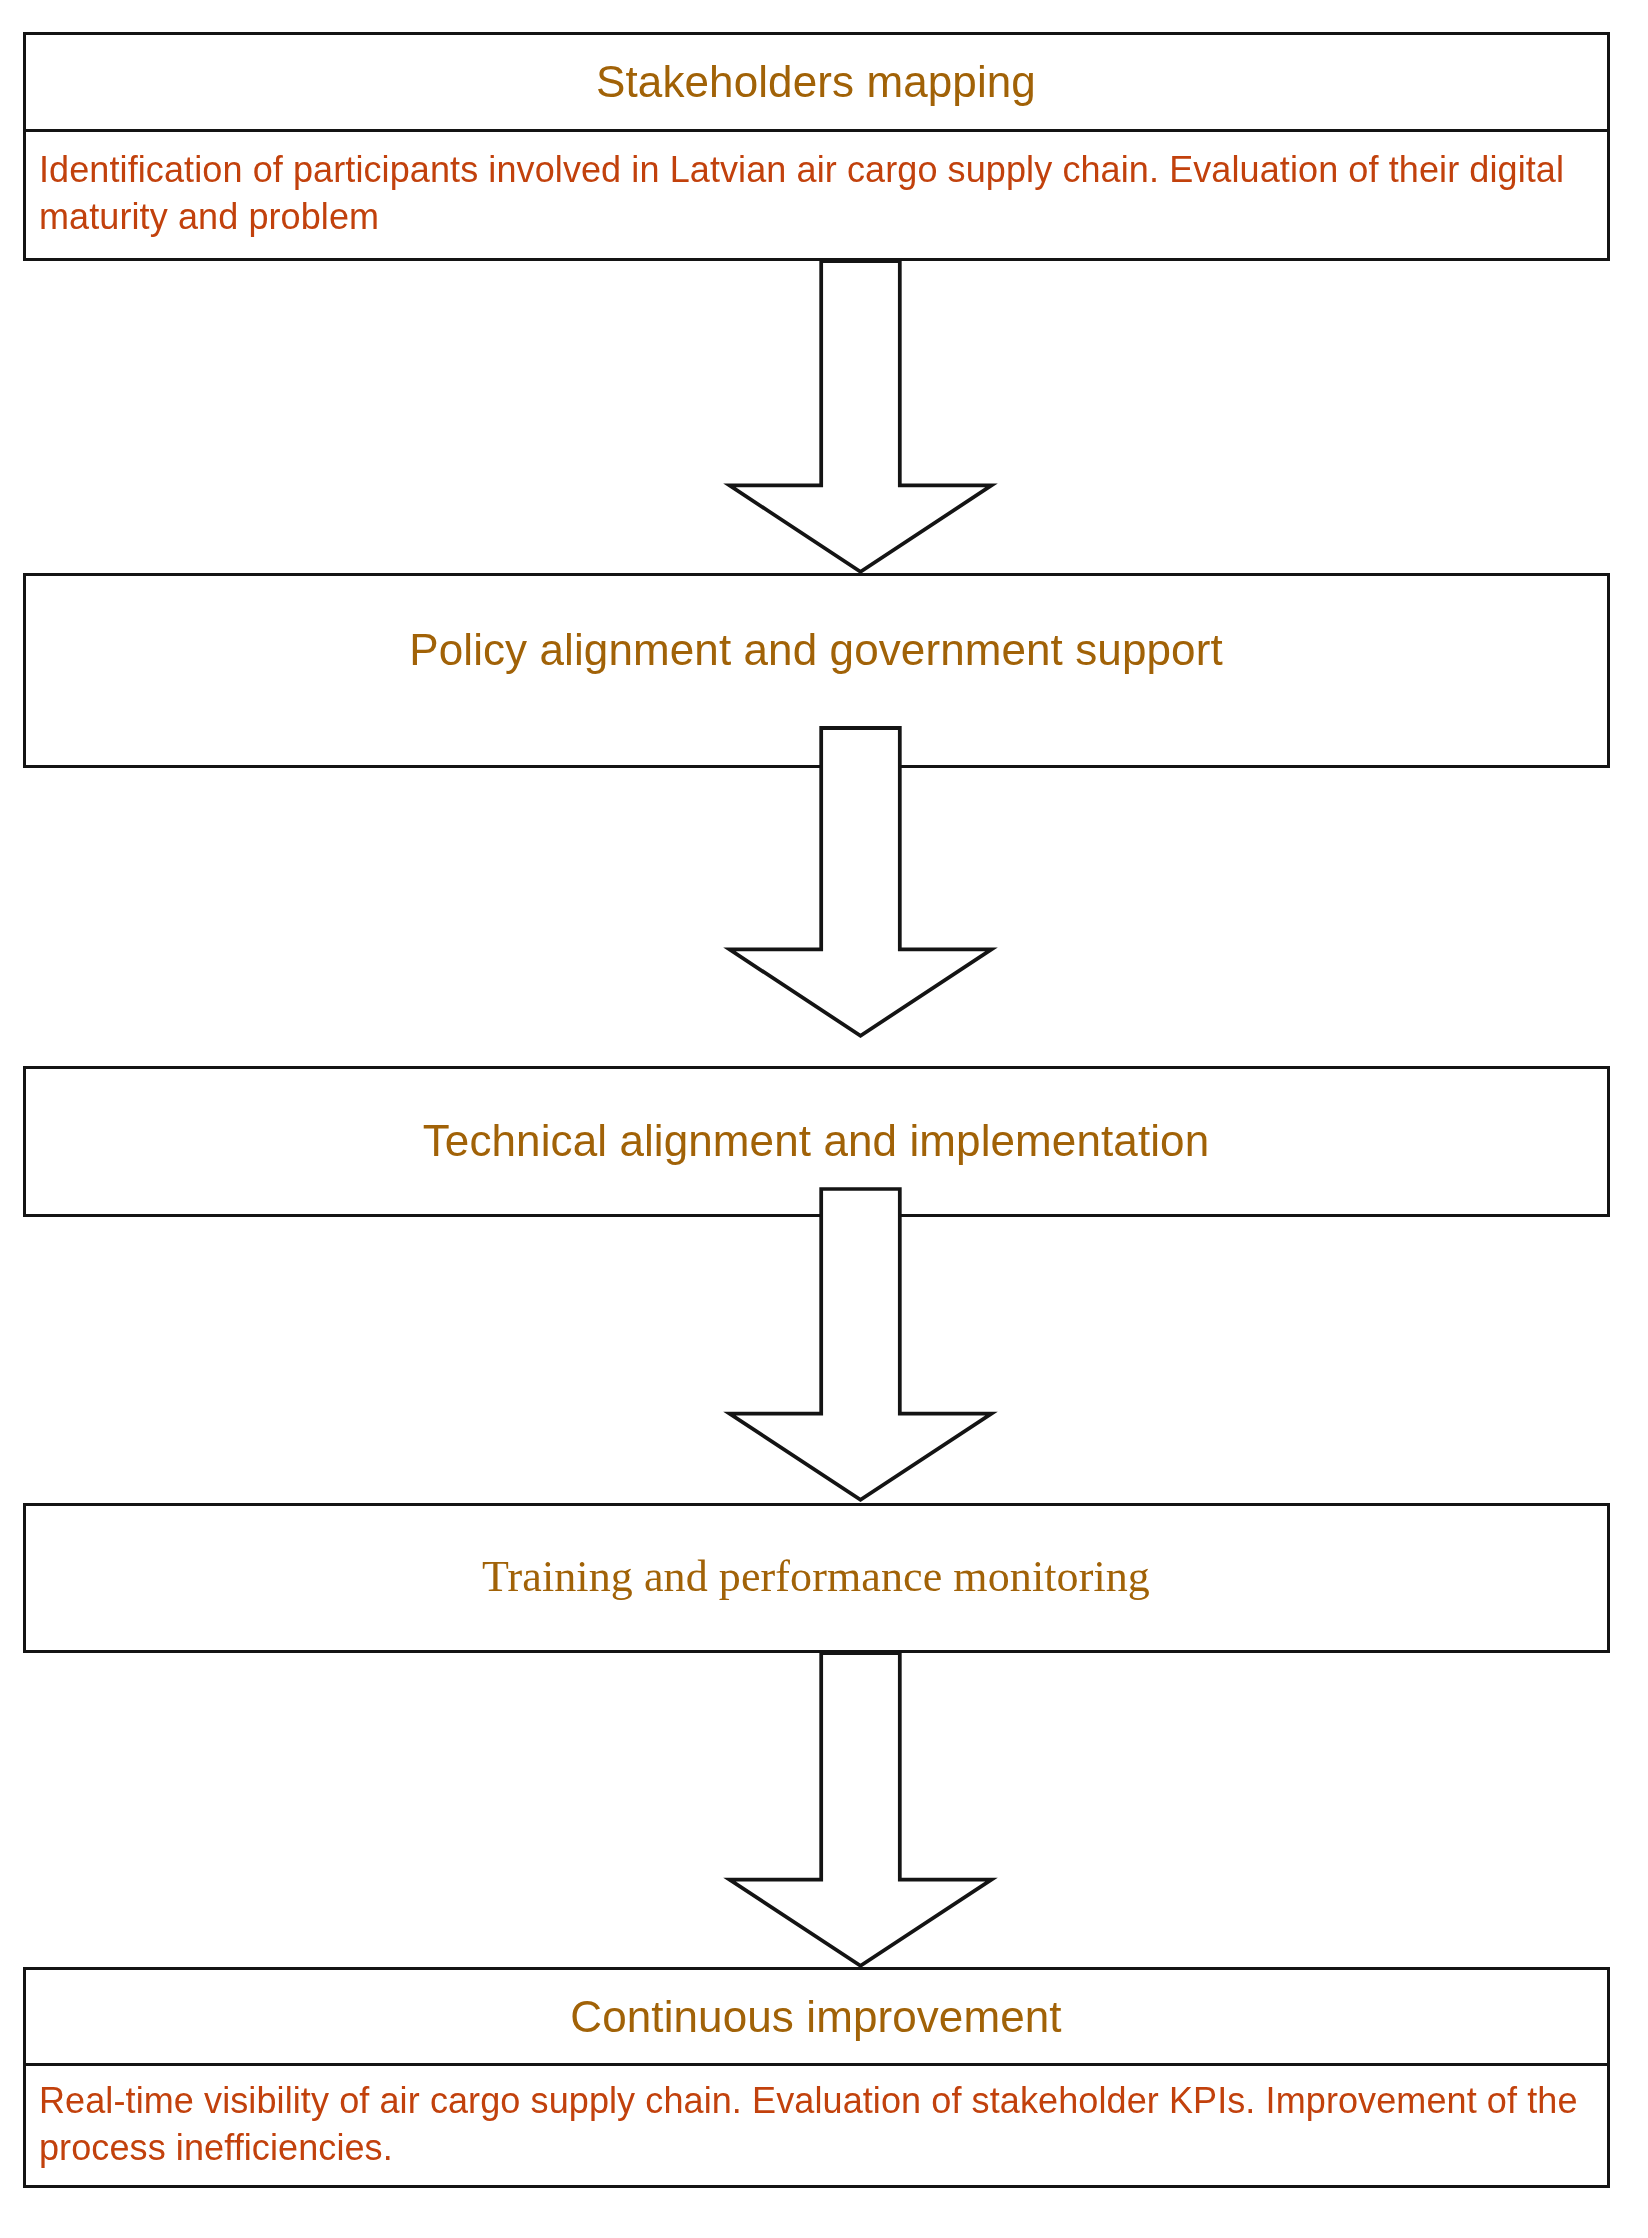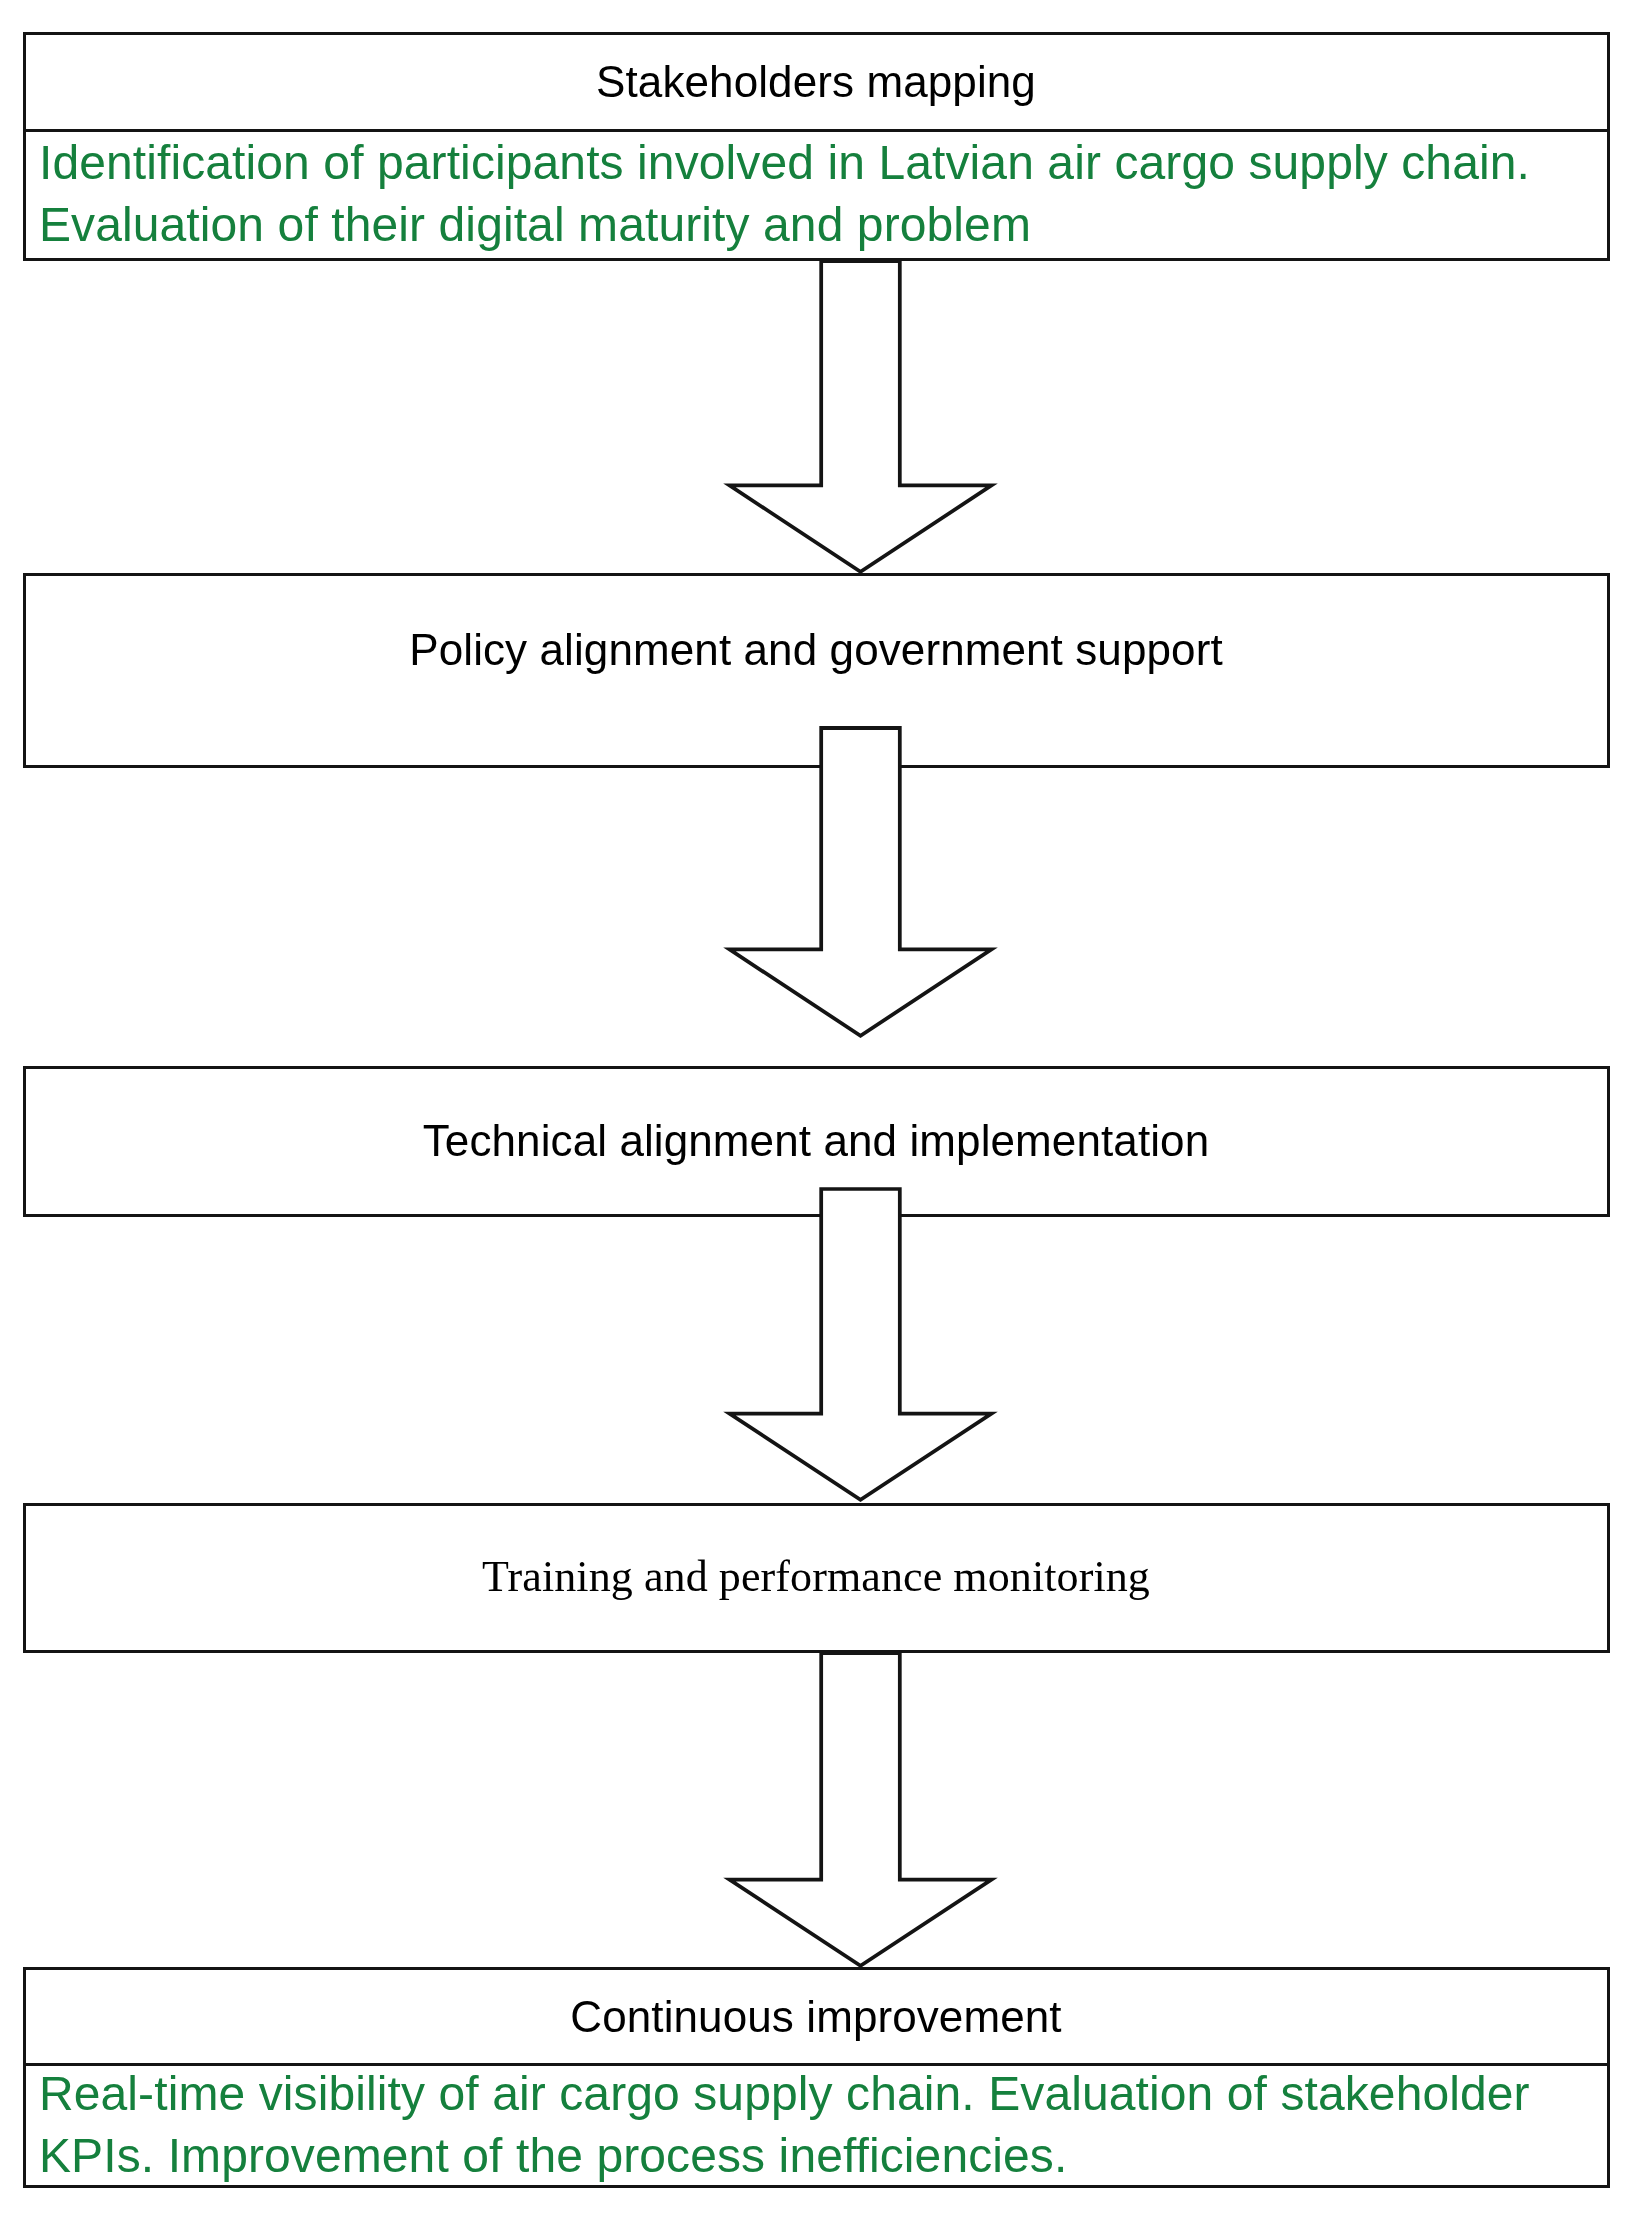--- a/index.html
+++ b/index.html
@@ -30,39 +30,39 @@
     border: 3.7px solid #141414;
     background: #ffffff;
   }
 
   .box-header {
     box-sizing: border-box;
     display: flex;
     align-items: center;
     justify-content: center;
     text-align: center;
-    color: #000000;
+    color: #a16207;
     font-size: 44px;
     line-height: 1.22;
     letter-spacing: 0.1px;
     padding: 0 15px;
   }
 
   .box-header.divided {
     border-bottom: 3.7px solid #141414;
   }
 
   .box-body {
     box-sizing: border-box;
     display: flex;
     align-items: center;
     justify-content: flex-start;
     text-align: left;
-    color: #15803d;
-    font-size: 48px;
+    color: #c2410c;
+    font-size: 36px;
     line-height: 1.30;
     letter-spacing: 0.1px;
     padding: 0 18px 0 13.5px;
   }
 
   
   #box-1 { top: 32px;   height: 229px; }
   #box-1 .box-header { height: 97px; }
   #box-1 .box-body   { height: 124px; }
 

